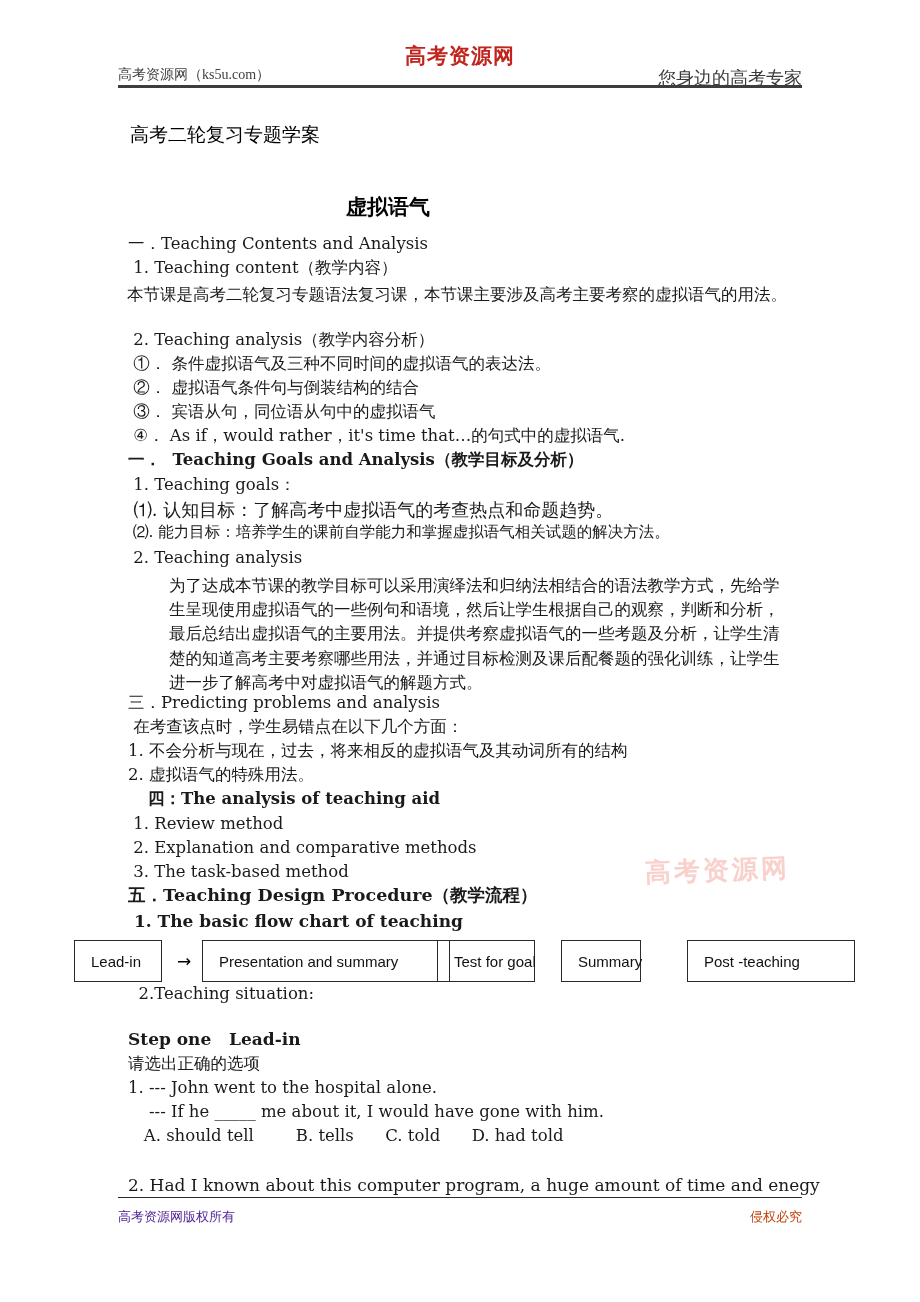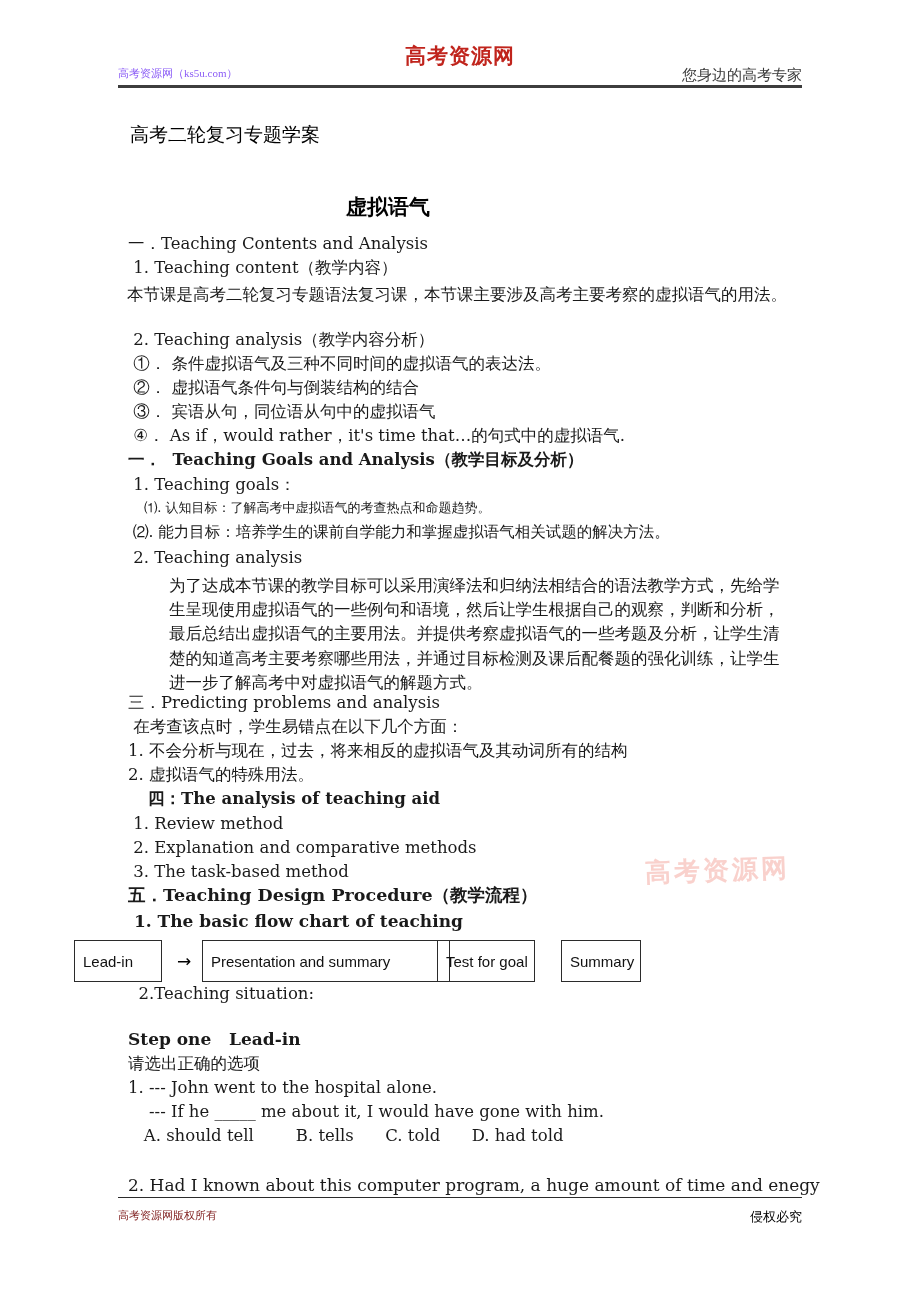--- a/index.html
+++ b/index.html
@@ -39,29 +39,29 @@
     font-family: "Liberation Serif", "DejaVu Serif", serif;
     font-weight: bold;
     font-size: 21px;
     letter-spacing: 1px;
     color: #c0241c;
   }
   .header-left {
     position: absolute;
     left: 0;
     top: 26px;
-    font-size: 11px;
-    color: #8b5cf6;
+    font-size: 14px;
+    color: #404040;
     white-space: nowrap;
   }
   .header-right {
     position: absolute;
     right: 0;
     top: 26px;
-    font-size: 15px;
+    font-size: 18px;
     color: #3a3a3a;
     white-space: nowrap;
   }
   .header-rule {
     position: absolute;
     left: 118px;
     top: 85px;
     width: 684px;
     height: 0;
     border-top: 3px solid #3d3d3d;
@@ -138,21 +138,21 @@
     height: 46px;
   }
   .flow-box {
     position: absolute;
     top: 0;
     height: 42px;
     border: 1.6px solid #2b2b2b;
     box-sizing: border-box;
     display: flex;
     align-items: center;
-    padding-left: 8px;
+    padding-left: 16px;
     font-family: "Liberation Sans", "DejaVu Sans", sans-serif;
     font-size: 15px;
     color: #111;
     white-space: nowrap;
   }
   .flow-arrow {
     position: absolute;
     top: 14px;
     left: 170px;
     width: 28px;
@@ -171,31 +171,31 @@
     top: 1197px;
     width: 684px;
     height: 0;
     border-top: 1.6px solid #2b2b2b;
   }
   .footer-left {
     position: absolute;
     left: 118px;
     top: 1208px;
     font-family: "DejaVu Serif", "Liberation Serif", serif;
-    font-size: 11px;
-    color: #7f1d1d;
+    font-size: 13px;
+    color: #4c1d95;
     white-space: nowrap;
   }
   .footer-right {
     position: absolute;
     right: 118px;
     top: 1208px;
     font-family: "DejaVu Serif", "Liberation Serif", serif;
     font-size: 13px;
-    color: #000000;
+    color: #c2410c;
     white-space: nowrap;
   }
 </style>
 </head>
 <body>
 
 <div class="page">
 
   <div class="header">
     <div class="header-logo">高考资源网</div>
@@ -213,21 +213,21 @@
     <div class="line cn" style="left:128px; top:260px;"> 1. Teaching content（教学内容）</div>
     <div class="para" style="left:127px; top:283px; width:668px;">本节课是高考二轮复习专题语法复习课，本节课主要涉及高考主要考察的虚拟语气的用法。</div>
     <div class="line cn" style="left:128px; top:332px;"> 2. Teaching analysis（教学内容分析）</div>
     <div class="line cn" style="left:128px; top:356px;"> ①． 条件虚拟语气及三种不同时间的虚拟语气的表达法。</div>
     <div class="line cn" style="left:128px; top:380px;"> ②． 虚拟语气条件句与倒装结构的结合</div>
     <div class="line cn" style="left:128px; top:404px;"> ③． 宾语从句，同位语从句中的虚拟语气</div>
     <div class="line cn" style="left:128px; top:428px;"> ④． As if，would rather，it's time that…的句式中的虚拟语气.</div>
 
     <div class="line cn b" style="left:128px; top:452px;">一．  Teaching Goals and Analysis（教学目标及分析）</div>
     <div class="line cn" style="left:128px; top:477px;"> 1. Teaching goals：</div>
-    <div class="line cn" style="left:128px; top:501px; font-size:13px;margin-left:12px;"> ⑴. 认知目标：了解高考中虚拟语气的考查热点和命题趋势。</div>
+    <div class="line cn" style="left:128px; top:501px; font-size:18px;"> ⑴. 认知目标：了解高考中虚拟语气的考查热点和命题趋势。</div>
     <div class="line cn" style="left:128px; top:525px; font-size:15.5px;"> ⑵. 能力目标：培养学生的课前自学能力和掌握虚拟语气相关试题的解决方法。</div>
     <div class="line cn" style="left:128px; top:550px;"> 2. Teaching analysis</div>
     <div class="para" style="left:169px; top:574px; width:626px;">为了达成本节课的教学目标可以采用演绎法和归纳法相结合的语法教学方式，先给学生呈现使用虚拟语气的一些例句和语境，然后让学生根据自己的观察，判断和分析，最后总结出虚拟语气的主要用法。并提供考察虚拟语气的一些考题及分析，让学生清楚的知道高考主要考察哪些用法，并通过目标检测及课后配餐题的强化训练，让学生进一步了解高考中对虚拟语气的解题方式。</div>
 
     <div class="line cn" style="left:128px; top:695px;">三．Predicting problems and analysis</div>
     <div class="line cn" style="left:128px; top:719px;"> 在考查该点时，学生易错点在以下几个方面：</div>
     <div class="line cn" style="left:128px; top:743px;">1. 不会分析与现在，过去，将来相反的虚拟语气及其动词所有的结构</div>
     <div class="line cn" style="left:128px; top:767px;">2. 虚拟语气的特殊用法。</div>
 
     <div class="line cn b" style="left:128px; top:791px;margin-left:20px;">四：The analysis of teaching aid</div>
@@ -249,19 +249,20 @@
   </div>
 
   <div class="watermark">高考资源网</div>
 
   <div class="flow">
     <div class="flow-box" style="left: 74px; width: 88px;">Lead-in</div>
     <div class="flow-arrow">→</div>
     <div class="flow-box" style="left: 202px; width: 248px;">Presentation and summary</div>
     <div class="flow-box" style="left: 437px; width: 98px;">Test for goal</div>
     <div class="flow-box" style="left: 561px; width: 80px;">Summary</div>
+    <div class="flow-box" style="left: 687px; width: 168px;">Post -teaching</div>
   </div>
 
   <div class="footer-rule"></div>
   <div class="footer-left">高考资源网版权所有</div>
   <div class="footer-right">侵权必究</div>
 
 </div>
 
 </body></html>

